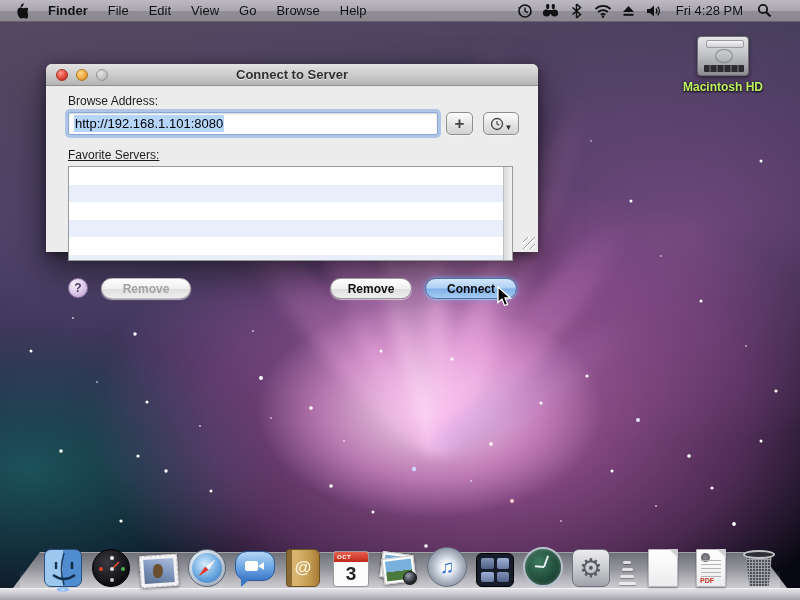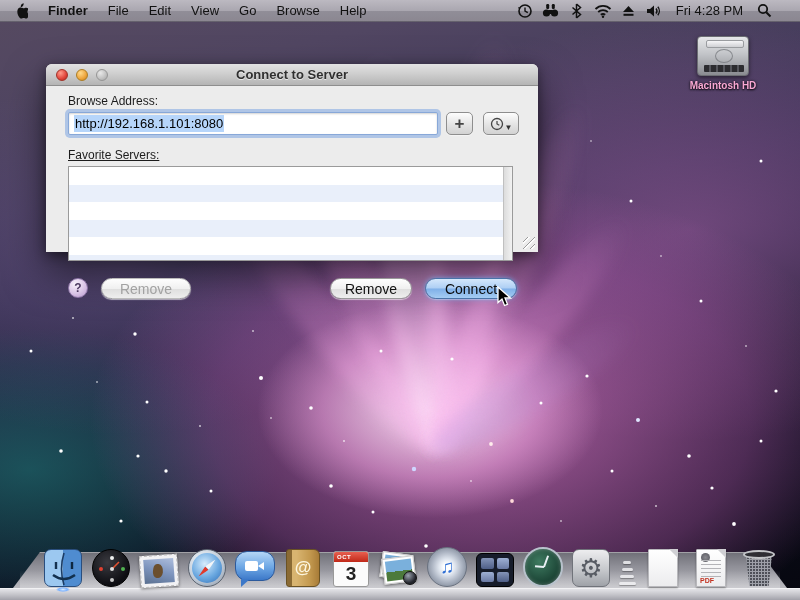--- a/index.html
+++ b/index.html
@@ -62,21 +62,21 @@
   .hd-icon-wrap { position:absolute; top:36px; left:680px; width:86px; text-align:center; z-index:5; }
   .hd-body { width:52px; height:40px; margin:0 auto; border-radius:4px; position:relative;
     background:linear-gradient(180deg, #e6e7e9 0%, #c2c4c8 45%, #9fa1a6 80%, #898b90 100%);
     border:1px solid #6c6e73; box-shadow:0 2px 4px rgba(0,0,0,.5); }
   .hd-body::before { content:""; position:absolute; left:8px; top:3px; width:36px; height:6px; border-radius:2px;
     background:linear-gradient(#f6f6f8,#cfd0d4); border:1px solid #9a9ca0; }
   .hd-body::after { content:""; position:absolute; left:6px; bottom:3px; width:40px; height:7px; border-radius:1px;
     background:repeating-linear-gradient(90deg, #2c2c30 0 5px, #55565c 5px 7px); }
   .hd-circle { position:absolute; left:17px; top:12px; width:18px; height:14px; border-radius:50%;
     border:1.5px solid rgba(120,122,128,.8); }
-  .hd-label { margin-top:4px; font-size:10px; font-weight:bold; color:#f9a8d4;
+  .hd-label { margin-top:4px; font-size:12px; font-weight:bold; color:#bef264;
     text-shadow:0 1px 2px rgba(0,0,0,.9), 0 0 3px rgba(0,0,0,.7); }
 
   
   .window { position:absolute; left:46px; top:64px; width:492px; height:188px; z-index:30;
     border-radius:6px 6px 0 0; background:#ececec;
     box-shadow:0 20px 40px rgba(0,0,0,.55), 0 3px 12px rgba(0,0,0,.45); }
   .titlebar { height:22px; border-radius:6px 6px 0 0; position:relative;
     background:linear-gradient(180deg, #e2e2e2 0%, #cfcfcf 45%, #b4b4b4 100%);
     border-bottom:1px solid #8e8e8e; display:flex; align-items:center; justify-content:center; }
   .window-title { font-size:13px; font-weight:600; color:#2f2f2f; text-shadow:0 1px 0 rgba(255,255,255,.6); }
@@ -99,21 +99,21 @@
   .btn-add { left:400px; width:27px; font-size:17px; font-weight:bold; color:#444; }
   .btn-recent { left:437px; width:36px; gap:1px; }
   .recent-caret { font-size:8px; color:#333; margin-top:7px; }
 
   .fav-list { position:absolute; left:22px; top:102px; width:445px; height:95px; background:#fff;
     border:1px solid #9a9a9a;
     background-image:repeating-linear-gradient(180deg, #ffffff 0 18px, #e9effa 18px 35px); }
   .fav-scrollbar { position:absolute; right:0; top:0; bottom:0; width:9px;
     background:linear-gradient(90deg,#dcdcdc,#f2f2f2); border-left:1px solid #c0c0c0; }
 
-  .pill-btn { position:absolute; top:214px; height:21px; border-radius:11px; font-size:14px; font-weight:normal;
+  .pill-btn { position:absolute; top:214px; height:21px; border-radius:11px; font-size:12px; font-weight:bold;
     display:flex; align-items:center; justify-content:center;
     background:linear-gradient(180deg,#fefefe,#f0f0f0 50%,#dedede 51%,#eeeeee);
     border:1px solid #9a9a9a; color:#111; box-shadow:0 1px 1px rgba(255,255,255,.6); }
   .btn-remove { left:55px; width:90px; color:#a2a2a2; border-color:#bcbcbc; }
   .btn-browse { left:284px; width:82px; }
   .btn-connect { left:379px; width:92px; color:#0a0a0a; border-color:#4a74a8;
     background:linear-gradient(180deg,#d4e7fb 0%,#aecff4 48%,#7fb0e8 52%,#a5ccf2 100%);
     box-shadow:0 0 5px rgba(110,160,225,.9), 0 1px 1px rgba(255,255,255,.5); }
   .help-btn { position:absolute; left:22px; top:214px; width:20px; height:20px; border-radius:50%;
     background:radial-gradient(circle at 35% 28%, #f8f3fb, #d9c4e6 55%, #b697cc);

